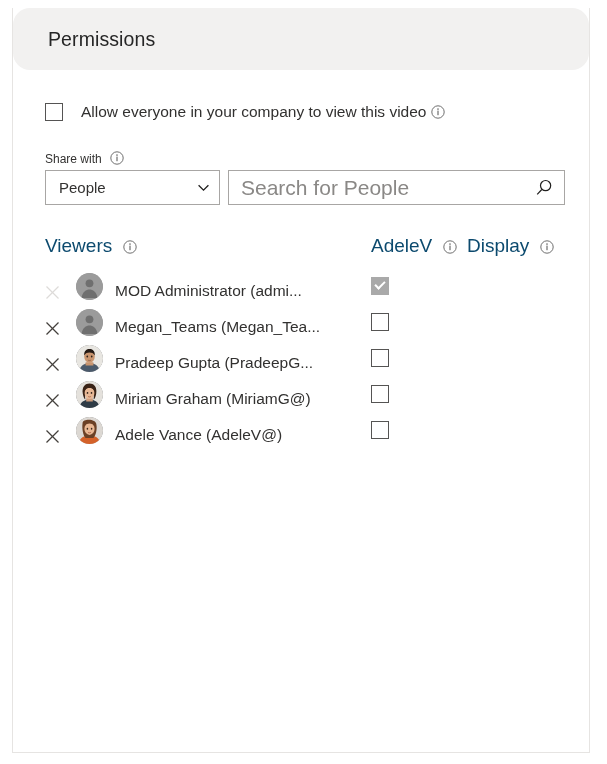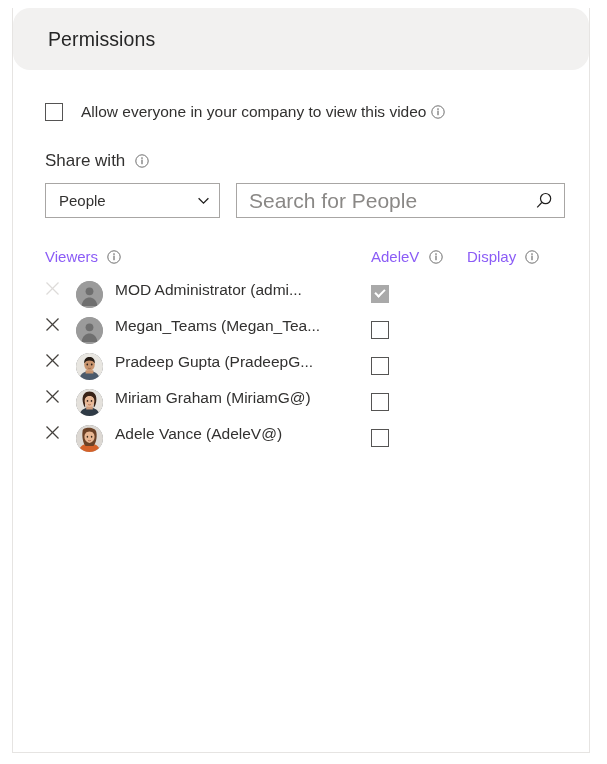--- a/index.html
+++ b/index.html
@@ -95,30 +95,29 @@
   }
   .allow-label {
     font-size: 15.5px;
     color: #323130;
     margin-left: 18px;
     white-space: nowrap;
   }
 
   
   .share-label {
-    font-size: 17px;
+    font-size: 12px;
     color: #323130;
     margin-top: 30px;
   }
   .share-controls {
     display: flex;
     align-items: stretch;
-    margin-top: 12px;
+    margin-top: 4px;
     width: 520px;
-    gap: 8px;
   }
   .select-box {
     width: 175px;
     height: 35px;
     box-sizing: border-box;
     border: 1px solid #a8a6a4;
     background: #ffffff;
     display: flex;
     align-items: center;
     justify-content: space-between;
@@ -159,36 +158,36 @@
   .search-icon svg { display: block; }
 
   
   .tbl {
     margin-top: 30px;
     width: 520px;
     border-collapse: collapse;
   }
   .tbl th {
     font-weight: 400;
-    font-size: 15px;
-    color: #8b5cf6;
+    font-size: 19px;
+    color: #0c4a6e;
     text-align: left;
     padding: 0 0 11px 0;
     white-space: nowrap;
   }
   .th-owner  { width: 96px; }
   .th-display{ width: 98px; margin-left: 28px; }
   .tbl td {
     padding: 0;
     height: 36px;
     vertical-align: middle;
   }
   .viewer-cell {
     display: flex;
-    align-items: flex-start;
+    align-items: flex-end;
   }
   .x-btn {
     width: 15px; height: 15px;
     flex: 0 0 auto;
     margin-right: 16px;
   }
   .x-btn svg { display: block; }
   .avatar {
     width: 27px; height: 27px;
     border-radius: 50%;

